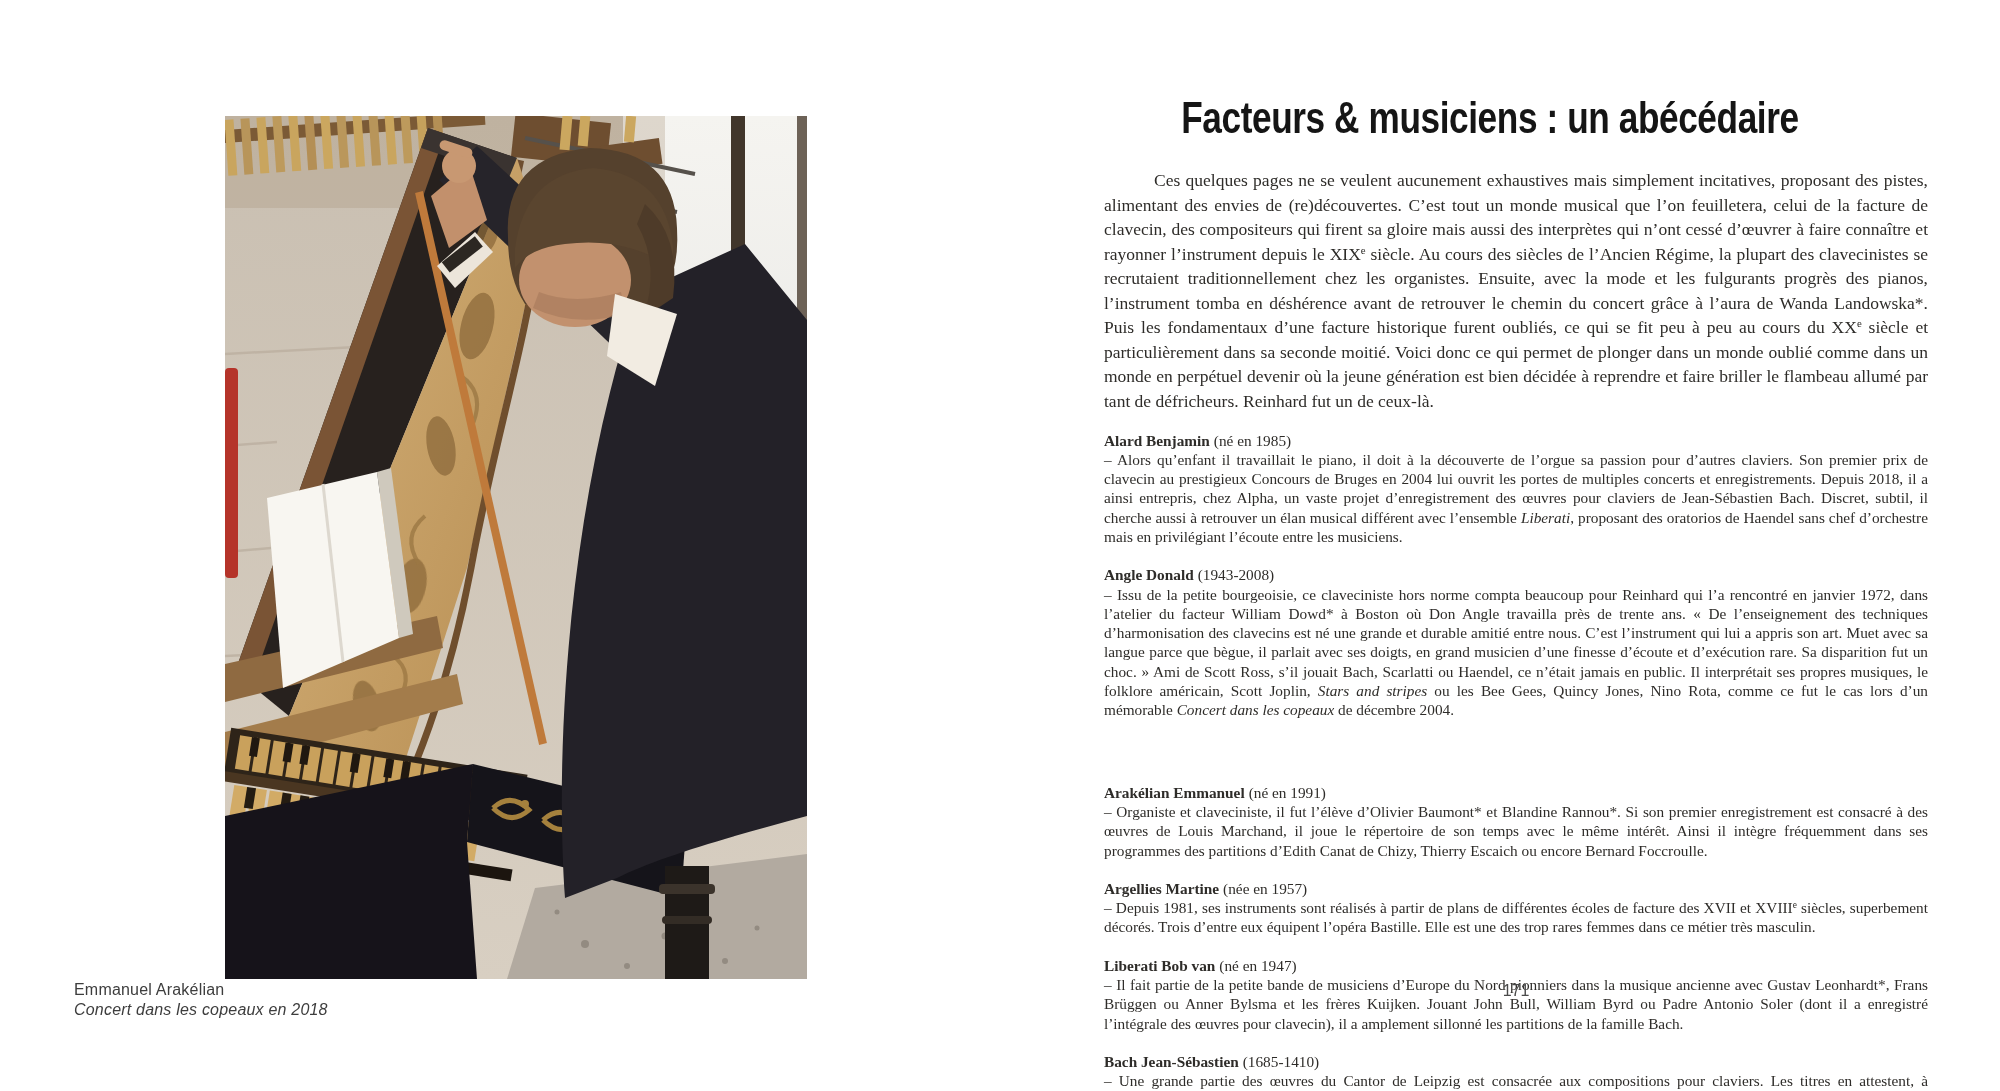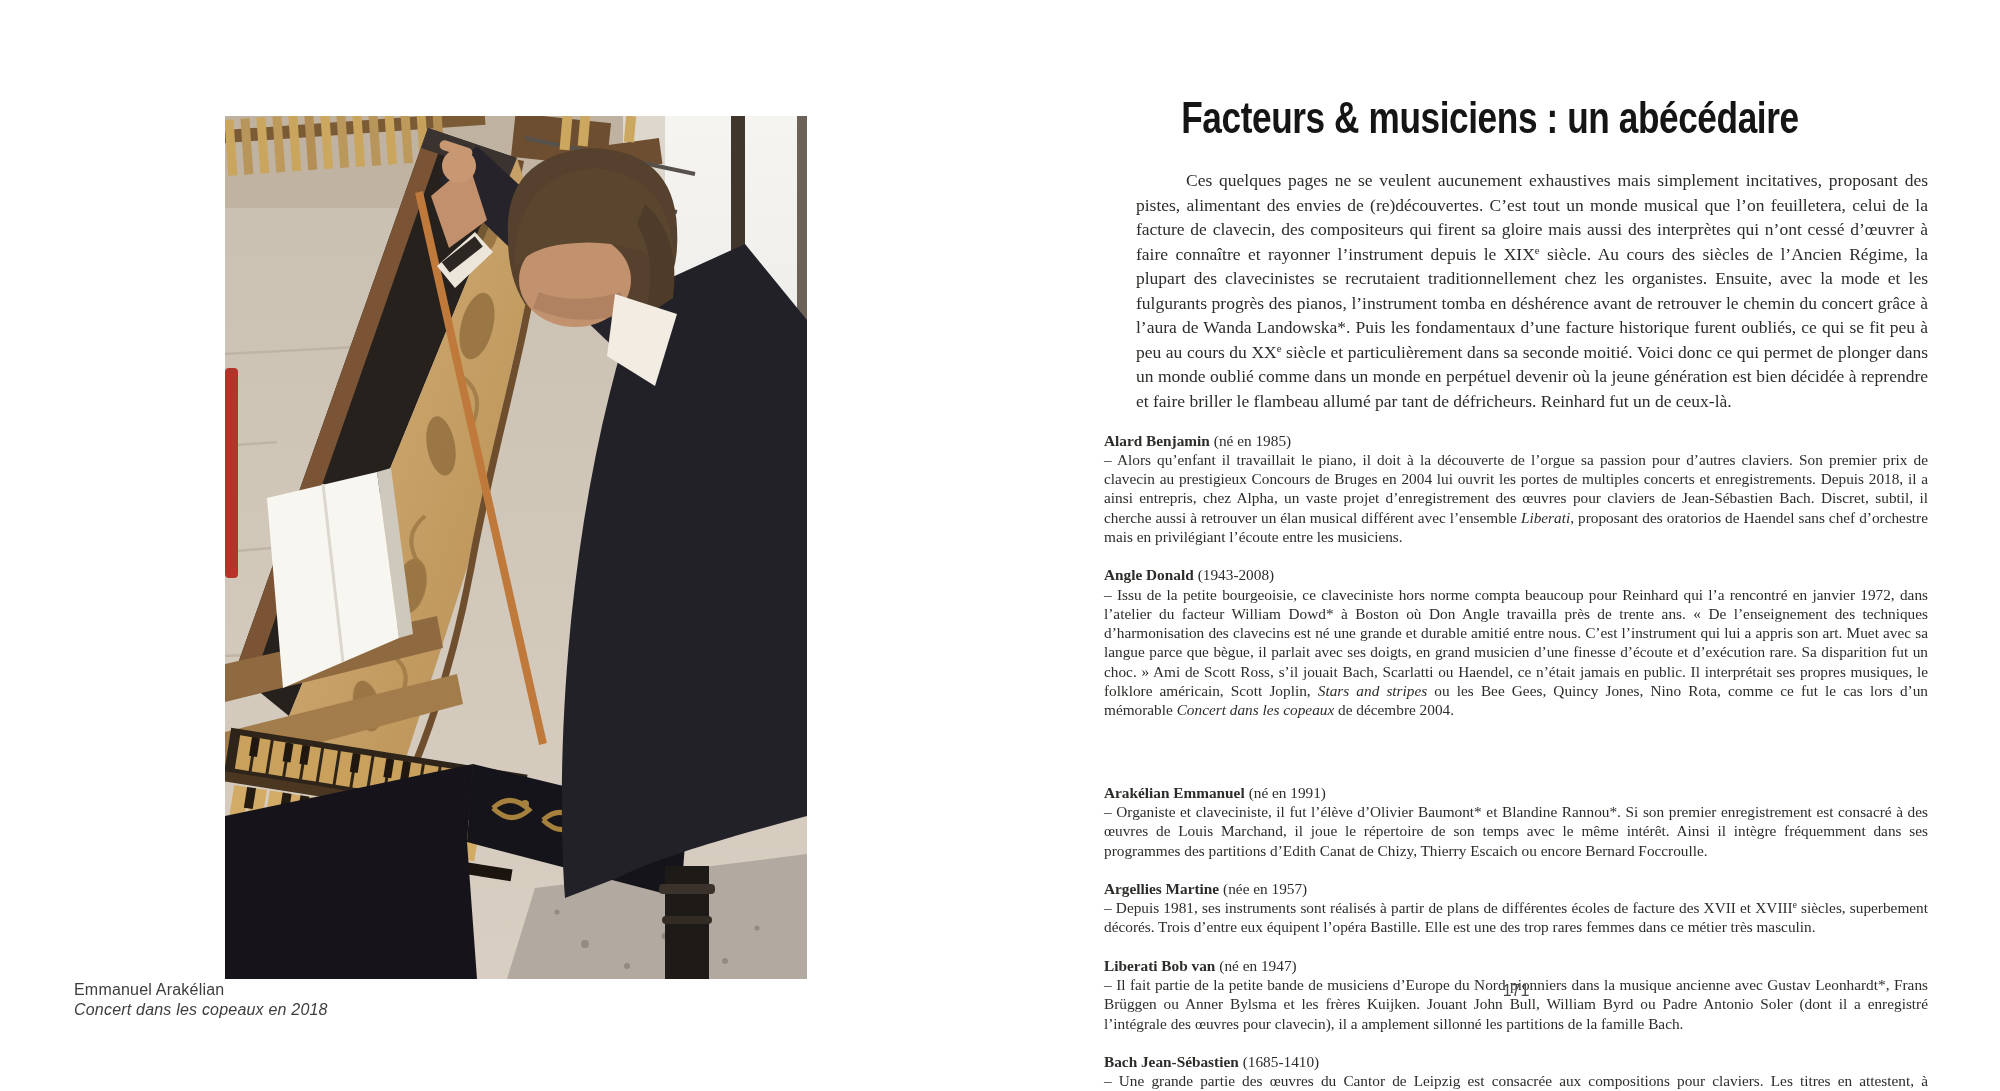--- a/index.html
+++ b/index.html
@@ -31,21 +31,21 @@
   .title-inner{
     display:inline-block;
     transform:scaleX(.8);transform-origin:50% 50%;
     font-family:"Liberation Sans", sans-serif;
     font-weight:700;font-size:44px;line-height:48px;color:#151515;
     letter-spacing:-.5px;
   }
   .intro{
     margin-top:26px;
     font-size:17.5px;line-height:24.5px;
-    text-align:justify;text-indent:50px;margin-left:32px;
+    text-align:justify;text-indent:50px;
   }
   .columns{
     margin-top:16px;
     display:flex;gap:44px;flex-direction:column;
   }
   .col{flex:1 1 0;font-size:15.3px;line-height:19.3px;text-align:justify;}
   .entry{margin-bottom:19px;}
   .entry-head b{font-weight:700;margin-right:4px;}
   .entry-body{margin-top:0;}
   sup{font-size:.62em;line-height:0;vertical-align:.55em;}

